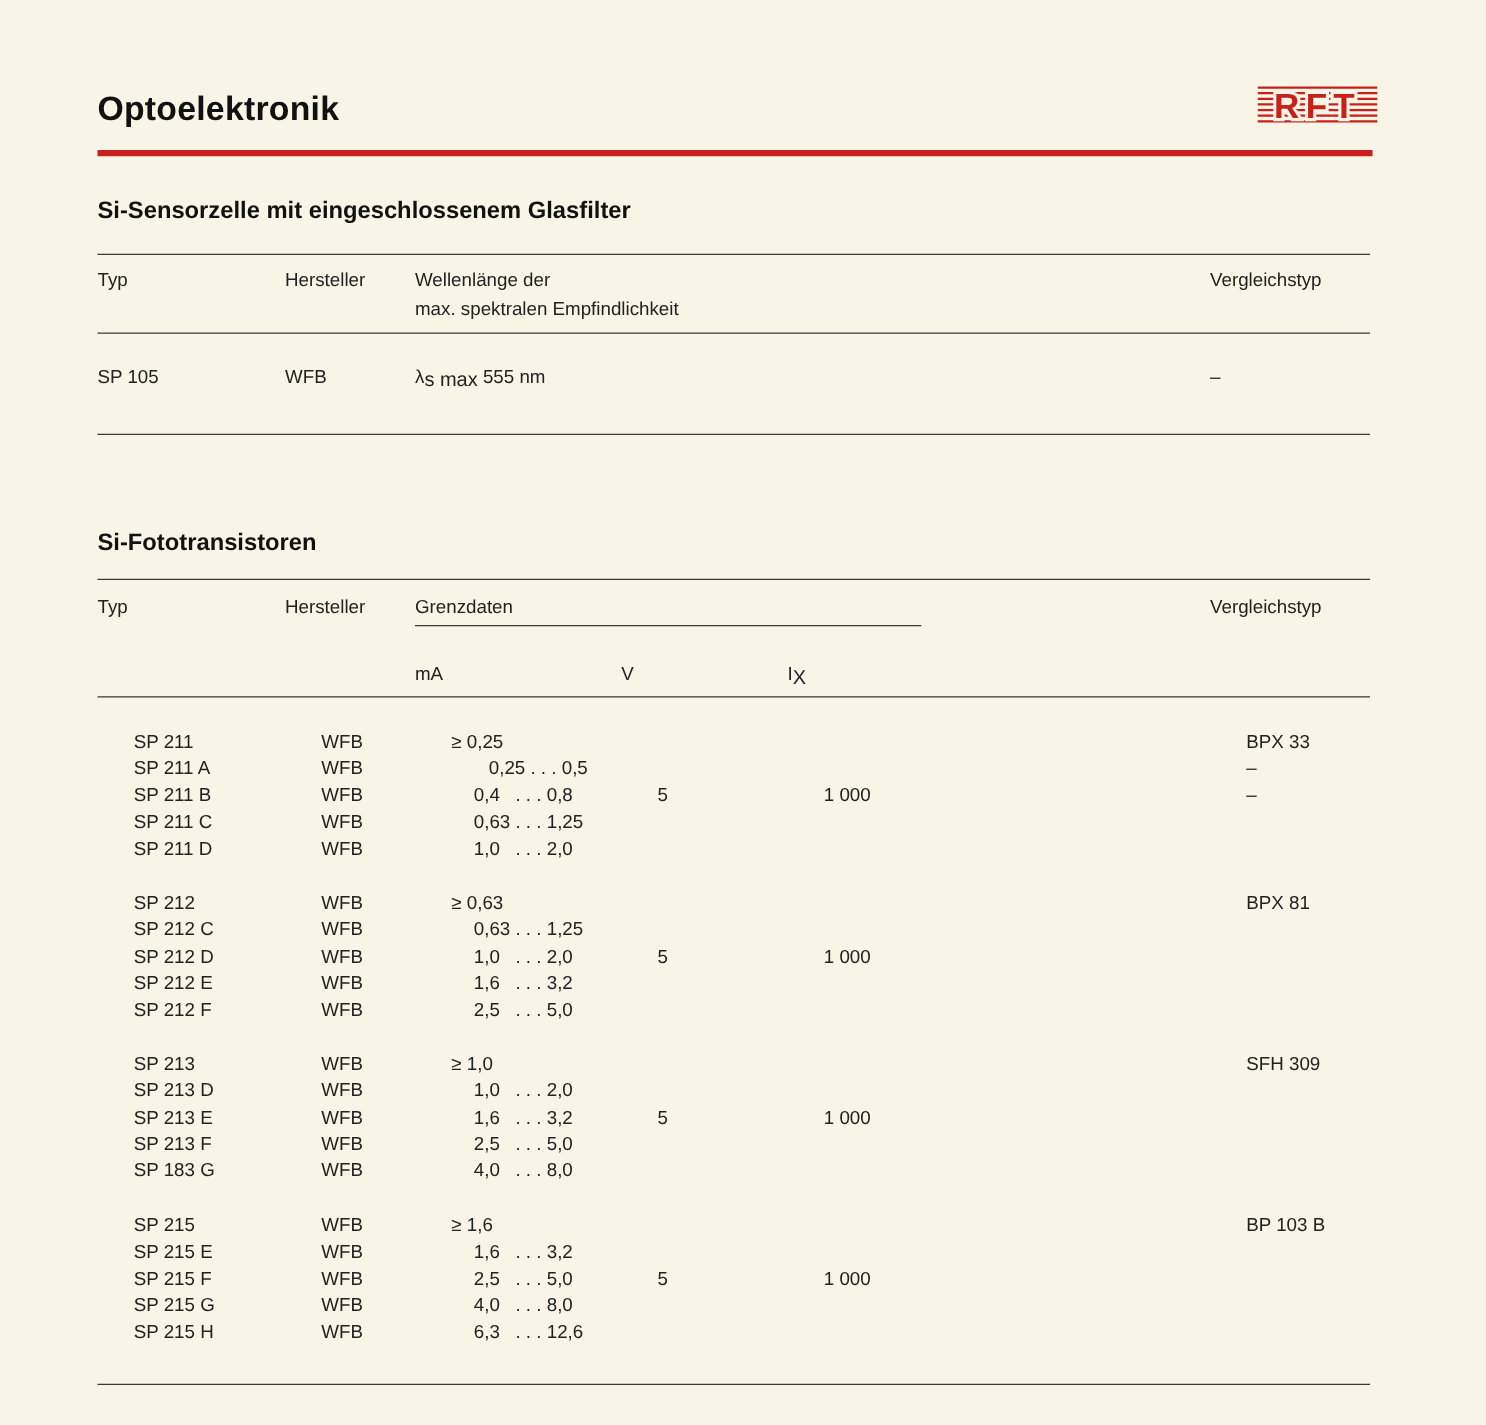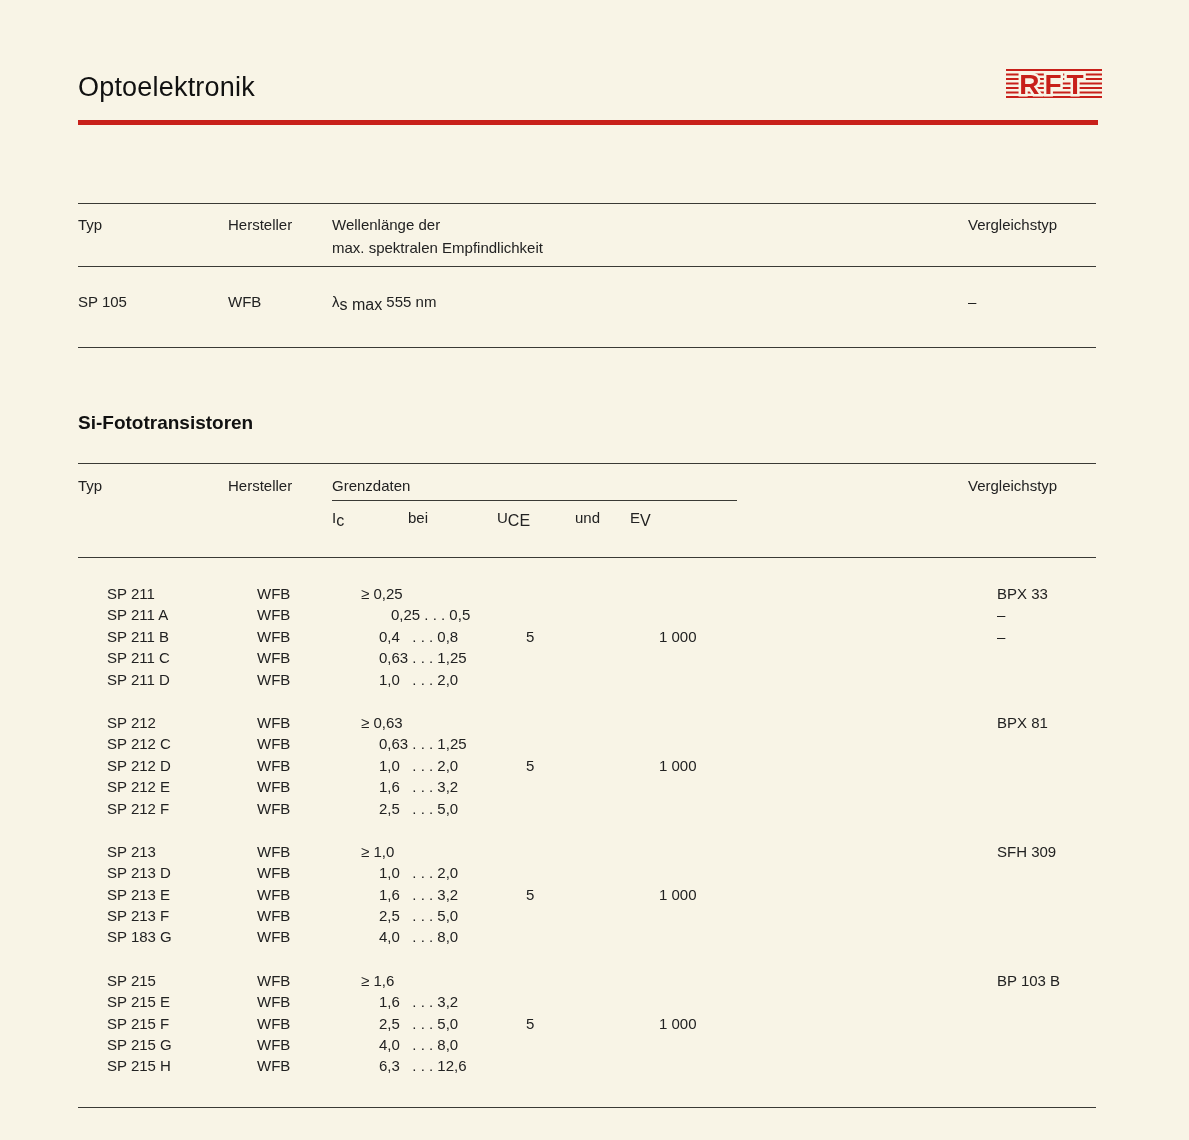--- a/index.html
+++ b/index.html
@@ -11,21 +11,21 @@
     position:relative;
     width:1189px;height:1140px;
     margin:0 auto;
     background:#f8f4e6;
     color:#222;
     overflow:hidden;
   }
   .abs{position:absolute;}
   #page-title{
     left:78px;top:72px;
-    font-size:27px;font-weight:normal;color:#111;
+    font-size:27px;font-weight:bold;color:#111;
     letter-spacing:.2px;
   }
   #red-rule{
     left:78px;top:120px;width:1020px;height:5px;
     background:#c8201a;
   }
   #rft-logo{left:1006px;top:55px;margin-top:12px;}
   .section-heading{
     font-size:19px;font-weight:bold;color:#111;
   }
@@ -61,20 +61,21 @@
         <line x1="0" y1="21" x2="96" y2="21"></line>
         <line x1="0" y1="25.5" x2="96" y2="25.5"></line>
         <line x1="0" y1="30" x2="96" y2="30"></line>
       </g>
       <text x="48" y="27" text-anchor="middle" font-family="Liberation Sans, sans-serif" font-size="28" font-weight="bold" letter-spacing="5" fill="#c8201a" stroke="#f8f4e6" stroke-width="5" paint-order="stroke">RFT</text>
     </svg>
   </div>
 
   <div id="red-rule" class="abs"></div>
 
+  <div class="abs section-heading" style="left:78px;top:158px;">Si-Sensorzelle mit eingeschlossenem Glasfilter</div>
 
   <div class="abs table" style="top:203px;height:145px;">
     <div class="hline abs" style="left:0;top:0;width:1018px;"></div>
 
     <div class="abs" style="left:0;top:13px;width:1018px;height:46px;">
       <span class="cell hdr" style="left:0px;">Typ</span>
       <span class="cell hdr" style="left:150px;">Hersteller</span>
       <span class="cell hdr" style="left:254px;">Wellenlänge der</span>
       <span class="cell hdr" style="left:254px;top:23px;">max. spektralen Empfindlichkeit</span>
       <span class="cell hdr" style="left:890px;">Vergleichstyp</span>
@@ -85,42 +86,40 @@
     <div class="abs" style="left:0;top:90px;width:1018px;height:24px;">
       <span class="cell" style="left:0px;">SP 105</span>
       <span class="cell" style="left:150px;">WFB</span>
       <span class="cell" style="left:254px;"><span>λ</span><sub>s max</sub><span> 555 nm</span></span>
       <span class="cell" style="left:890px;">–</span>
     </div>
 
     <div class="hline abs" style="left:0;top:144px;width:1018px;"></div>
   </div>
 
-  <div class="abs section-heading" style="left:78px;top:412px;text-align:center;">Si-Fototransistoren</div>
+  <div class="abs section-heading" style="left:78px;top:424px;text-align:center;">Si-Fototransistoren</div>
 
   <div class="abs table" style="top:463px;height:650px;">
     <div class="hline abs" style="left:0;top:0;width:1018px;"></div>
 
     <div class="abs" style="left:0;top:14px;width:1018px;height:22px;">
       <span class="cell hdr" style="left:0px;">Typ</span>
       <span class="cell hdr" style="left:150px;">Hersteller</span>
       <span class="cell hdr" style="left:254px;">Grenzdaten</span>
       <span class="cell hdr" style="left:890px;">Vergleichstyp</span>
     </div>
 
     <div id="grenz-underline" class="abs" style="left:254px;top:37px;width:405px;height:0;"></div>
 
-    <div class="abs" style="left:0;top:46px;width:1018px;height:22px;">
-      <span class="cell hdr" style="left:254px;"><span>I</span><sub>c</sub></span>
-      <span class="cell hdr" style="left:330px;">bei</span>
-      <span class="cell hdr" style="left:419px;"><span>U</span><sub>CE</sub></span>
-      <span class="cell hdr" style="left:497px;">und</span>
-      <span class="cell hdr" style="left:552px;"><span>E</span><sub>V</sub></span>
-    </div>
-
+
+    <div class="abs" style="left:0;top:68px;width:1018px;height:22px;">
+      <span class="cell hdr" style="left:254px;">mA</span>
+      <span class="cell hdr" style="left:419px;">V</span>
+      <span class="cell hdr" style="left:552px;"><span>I</span><sub>X</sub></span>
+    </div>
 
     <div class="hline abs" style="left:0;top:94px;width:1018px;"></div>
 
     <div class="abs" style="left:0;top:122px;width:1018px;">
         <div class="row-group">
           <div class="trow">
             <span class="cell" style="left: 0px;">SP 211</span>
             <span class="cell" style="left: 150px;">WFB</span>
             <span class="cell" style="left: 254px;">≥ 0,25</span>
             <span class="cell" style="left: 419px;"></span>

